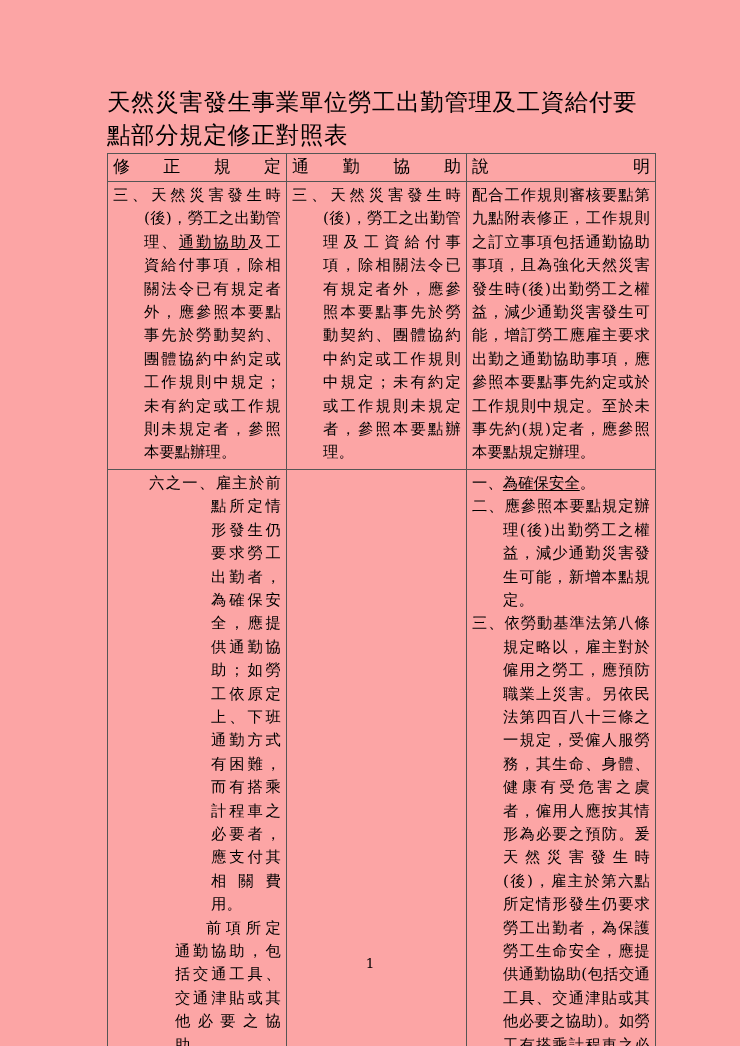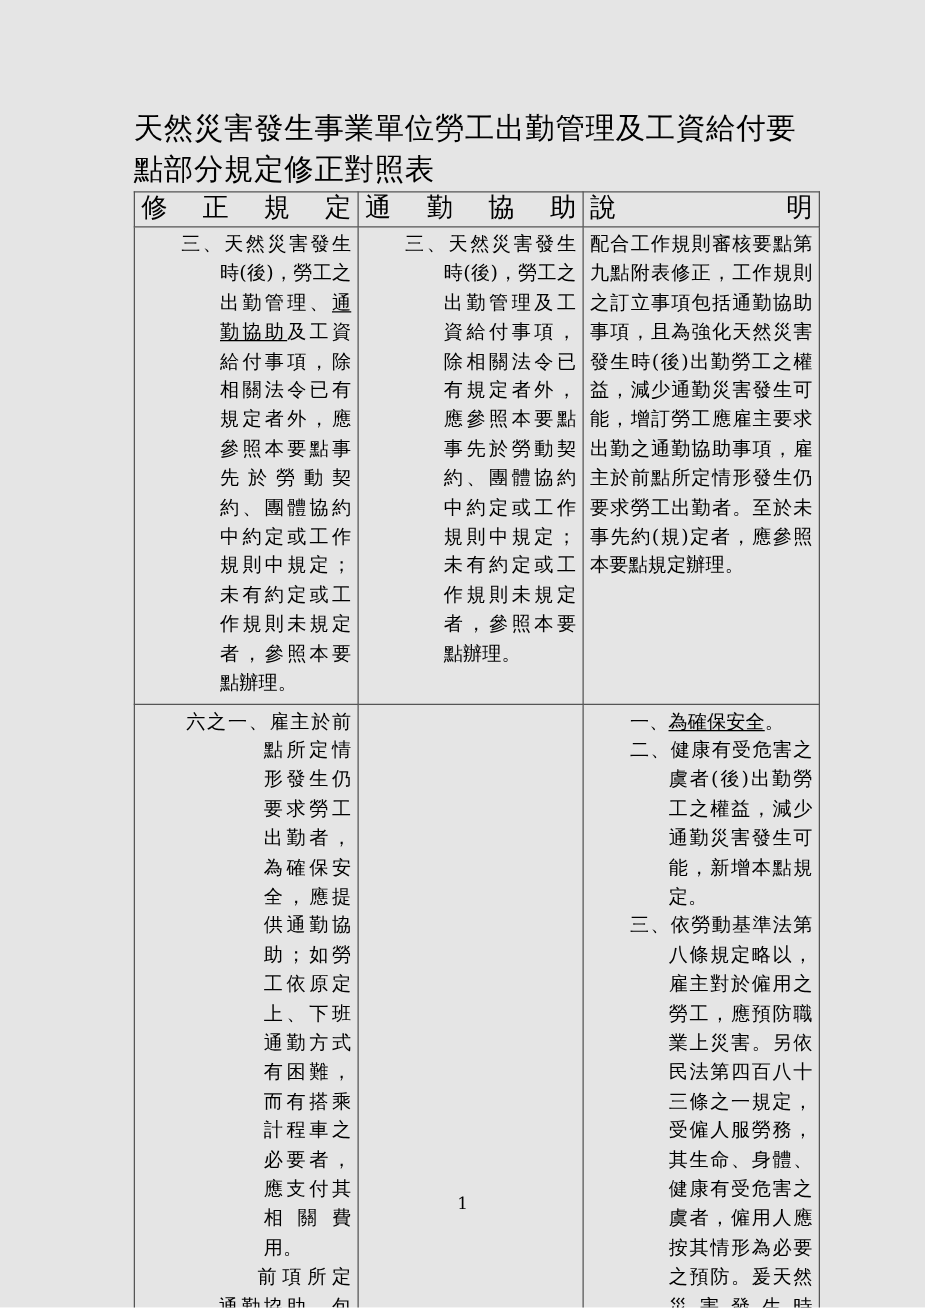--- a/index.html
+++ b/index.html
@@ -14,21 +14,21 @@
     font-family: "DejaVu Serif", "Liberation Serif", serif;
     color: #000000;
     overflow: hidden;
   }
   .page {
     position: absolute;
     left: 0;
     top: 0;
     width: 740px;
     height: 1046px;
-    background: #e5e5e5;
+    background: #fca5a5;
   }
   .doc-title {
     position: absolute;
     left: 107px;
     top: 86px;
     width: 550px;
     font-size: 23.5px;
     line-height: 33px;
     letter-spacing: 0.6px;
     font-weight: 500;
@@ -57,21 +57,21 @@
     height: 21px;
     font-size: 15.5px;
     line-height: 20px;
     padding: 1px 6px 2px 6px;
     text-align: left;
   }
   .hd-spread {
     display: block;
     text-align: justify;
     text-align-last: justify;
-    font-size: 21px;
+    font-size: 17px;
     line-height: 20px;
   }
 
   td.cell {
     font-size: 15.3px;
     line-height: 23.4px;
     letter-spacing: 0.1px;
   }
   .row1 td.cell { height: 232px; }
   .row2 td.cell { height: 505px; }
@@ -79,21 +79,20 @@
   
   .para {
     display: block;
     margin: 0;
     text-align: justify;
     text-justify: inter-character;
   }
   .para.ind-1 {
     padding-left: 31px;
     text-indent: -31px;
-    margin-left: 32px;
   }
   .para.ind-2 {
     padding-left: 62px;
     text-indent: -62px;
     margin-left: 36px;
   }
   .para.first-line-indent {
     text-indent: 31px;
     padding-left: 62px;
   }
@@ -137,34 +136,34 @@
     </thead>
     <tbody>
       <tr class="row1">
         <td class="cell">
           <span class="para ind-1"><span>三、</span><span>天然災害發生時(後)，勞工之出勤管理、</span><span class="u">通勤協助</span><span>及工資給付事項，除相關法令已有規定者外，應參照本要點事先於勞動契約、團體協約中約定或工作規則中規定；未有約定或工作規則未規定者，參照本要點辦理。</span></span>
         </td>
         <td class="cell">
           <span class="para ind-1"><span>三、</span><span>天然災害發生時(後)，勞工之出勤管理及工資給付事項，除相關法令已有規定者外，應參照本要點事先於勞動契約、團體協約中約定或工作規則中規定；未有約定或工作規則未規定者，參照本要點辦理。</span></span>
         </td>
         <td class="cell">
-          <span class="para">配合工作規則審核要點第九點附表修正，工作規則之訂立事項包括通勤協助事項，且為強化天然災害發生時(後)出勤勞工之權益，減少通勤災害發生可能，增訂勞工應雇主要求出勤之通勤協助事項，雇主於前點所定情形發生仍要求勞工出勤者。至於未事先約(規)定者，應參照本要點規定辦理。</span>
+          <span class="para">配合工作規則審核要點第九點附表修正，工作規則之訂立事項包括通勤協助事項，且為強化天然災害發生時(後)出勤勞工之權益，減少通勤災害發生可能，增訂勞工應雇主要求出勤之通勤協助事項，應參照本要點事先約定或於工作規則中規定。至於未事先約(規)定者，應參照本要點規定辦理。</span>
         </td>
       </tr>
       <tr class="row2">
         <td class="cell">
           <span class="para ind-2"><span>六之一、</span><span>雇主於前點所定情形發生仍要求勞工出勤者，為確保安全，應提供通勤協助；如勞工依原定上、下班通勤方式有困難，而有搭乘計程車之必要者，應支付其相關費用。</span></span>
           <span class="para first-line-indent">前項所定通勤協助，包括交通工具、交通津貼或其他必要之協助。</span>
         </td>
         <td class="cell">
           <span class="para"></span>
         </td>
         <td class="cell">
           <span class="para ind-1"><span>一、</span><span class="u">為確保安全</span><span>。</span></span>
-          <span class="para ind-1"><span>二、</span><span>健康有受危害之虞者(後)出勤勞工之權益，減少通勤災害發生可能，新增本點規定。</span></span>
+          <span class="para ind-1"><span>二、</span><span>應參照本要點規定辦理(後)出勤勞工之權益，減少通勤災害發生可能，新增本點規定。</span></span>
           <span class="para ind-1"><span>三、</span><span>依勞動基準法第八條規定略以，雇主對於僱用之勞工，應預防職業上災害。另依民法第四百八十三條之一規定，受僱人服勞務，其生命、身體、健康有受危害之虞者，僱用人應按其情形為必要之預防。爰天然災害發生時(後)，雇主於第六點所定情形發生仍要求勞工出勤者，為保護勞工生命安全，應提供通勤協助(包括交通工具、交通津貼或其他必要之協助)。如勞工有搭乘計程車之必要，應支付其相關費用。</span></span>
         </td>
       </tr>
     </tbody>
   </table>
 
   <div class="page-num">1</div>
 
 </div>
 

